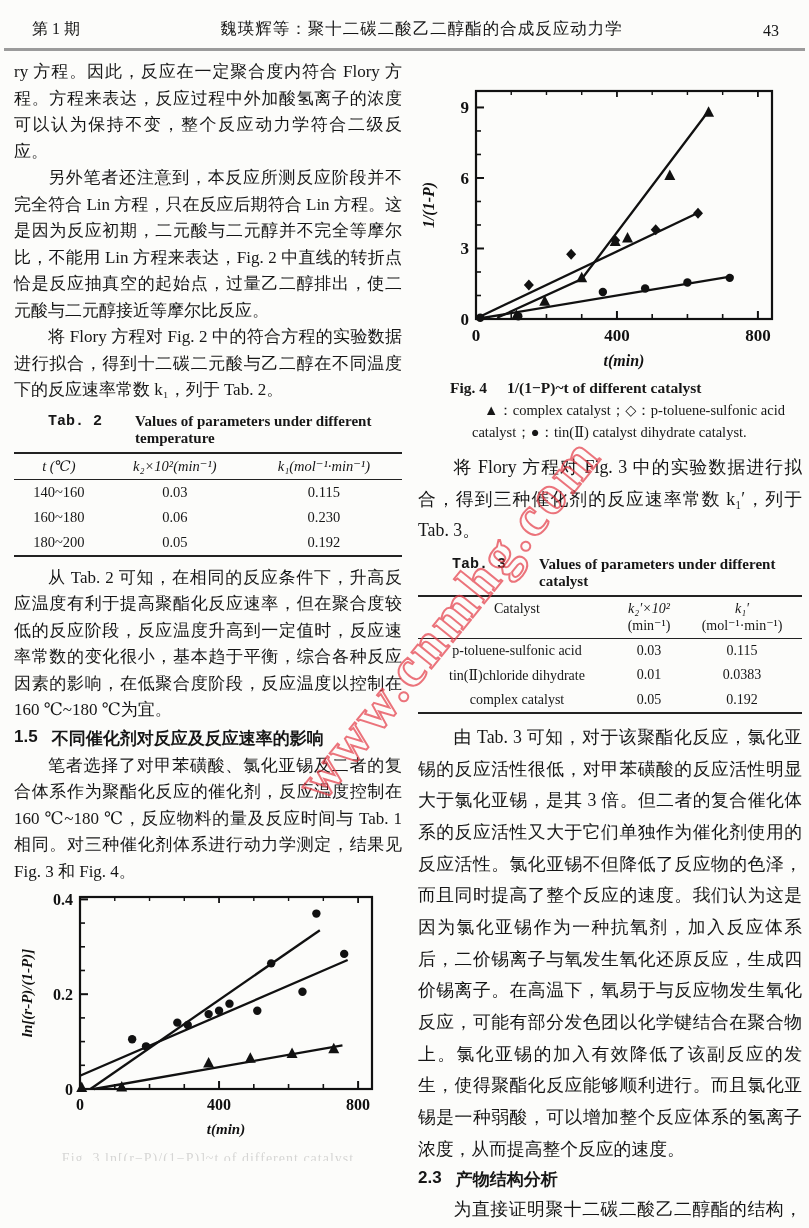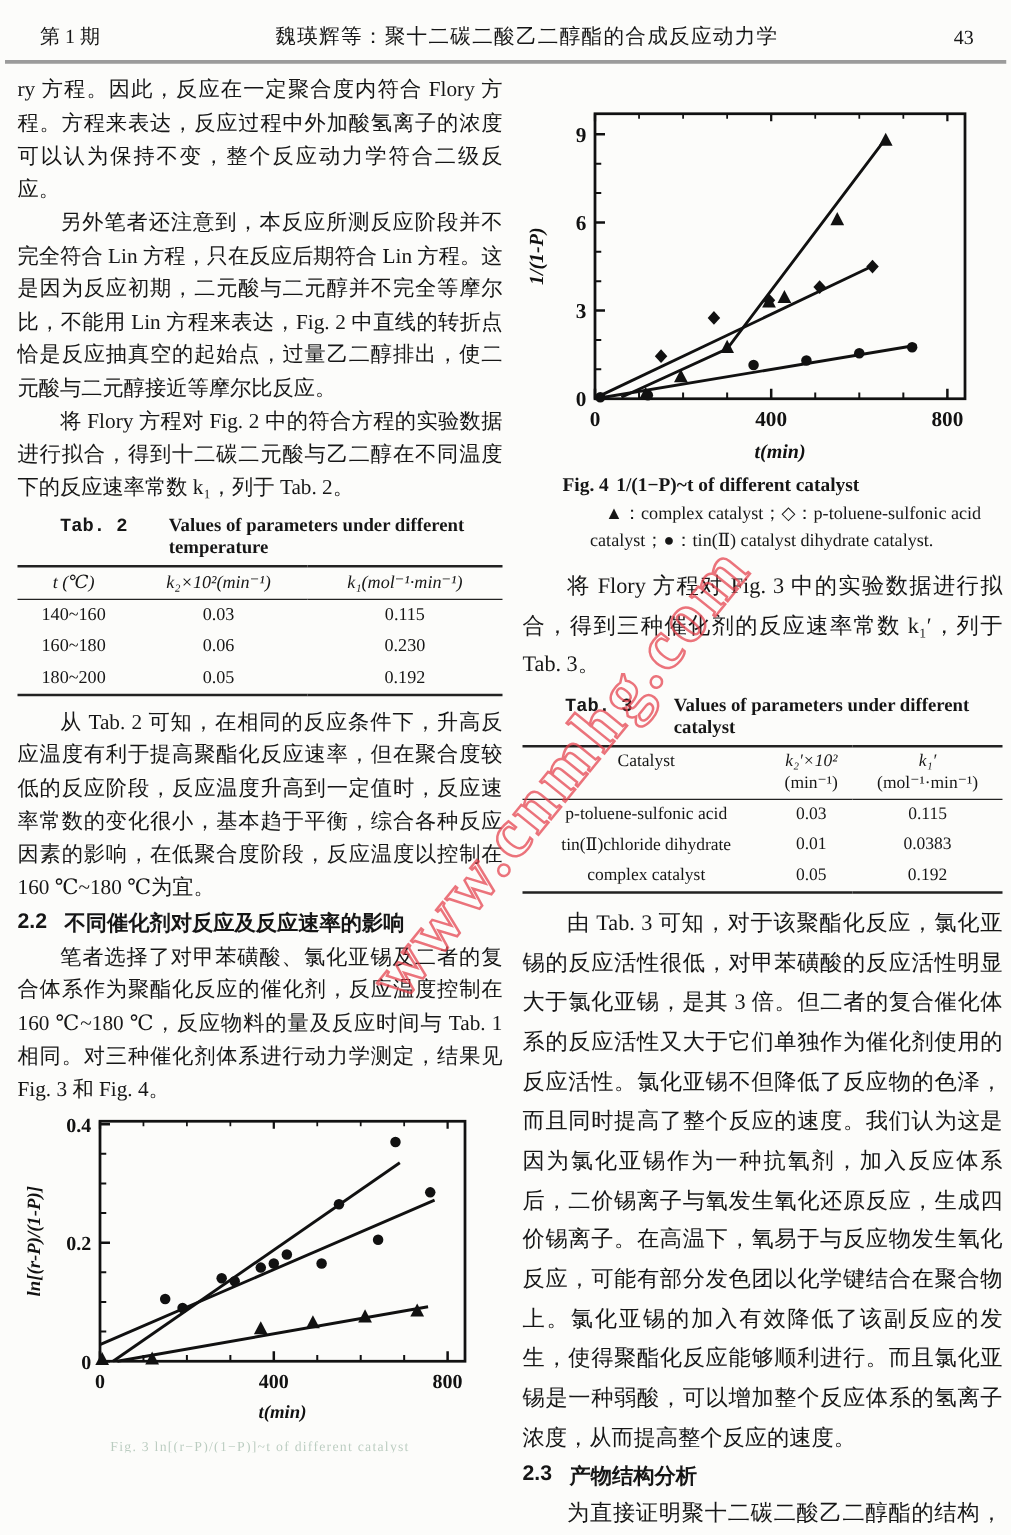--- a/index.html
+++ b/index.html
@@ -26,25 +26,25 @@
   table{border-collapse:collapse;width:100%;}
   .sci-table{border-top:2.2px solid #222;border-bottom:2.2px solid #222;margin:2px 0 8px 0;}
   .sci-table th{border-bottom:1.4px solid #222;font-weight:normal;padding:4px 2px;text-align:center;}
   .sci-table td{padding:4px 2px;text-align:center;}
   .t2{font-size:14.5px;}
   .t2 th{font-style:italic;}
   .t3{font-size:14px;}
   .t3 th.it{font-style:italic;}
   .t3 th div:nth-child(2){font-style:normal;}
   .figure{margin:2px 0 0 0;}
-  .fig-cap{font-weight:bold;font-size:15.5px;display:flex;gap:6px;margin:4px 0 2px 32px;}
+  .fig-cap{font-weight:bold;font-size:15.5px;display:flex;gap:20px;margin:4px 0 2px 32px;}
   .legend{font-size:14.5px;line-height:1.55;}
   .legend-l1{margin-left:66px;}
   .legend-l2{margin-left:54px;}
-  .ghost{height:10px;overflow:hidden;opacity:.28;color:#14532d;font-size:11px;
+  .ghost{height:10px;overflow:hidden;opacity:.28;color:#737373;font-size:14px;
     text-align:center;margin-top:8px;letter-spacing:1px;}
   .tick{font:bold 17px "Liberation Serif","DejaVu Serif",serif;fill:#111;}
   .axlabel{font:bold italic 16px "Liberation Serif","DejaVu Serif",serif;fill:#111;}
   .chart-fig3 .axlabel{font-size:15px;}
   .chart-fig3 .tick{font-size:16px;}
   .watermark{
     position:absolute;left:448px;top:618px;z-index:5;pointer-events:none;
     transform:translate(-50%,-50%) rotate(-51deg);
     font-family:"Liberation Serif","DejaVu Serif",serif;font-weight:bold;
     font-size:56px;letter-spacing:3px;white-space:nowrap;
@@ -100,21 +100,21 @@
           <tr>
             <td>180~200</td>
             <td>0.05</td>
             <td>0.192</td>
           </tr>
         </tbody>
       </table>
 
     <p class="para indent">从 Tab. 2 可知，在相同的反应条件下，升高反应温度有利于提高聚酯化反应速率，但在聚合度较低的反应阶段，反应温度升高到一定值时，反应速率常数的变化很小，基本趋于平衡，综合各种反应因素的影响，在低聚合度阶段，反应温度以控制在 160 ℃~180 ℃为宜。</p>
     <div class="sec-h">
-      <span>2.2</span>
+      <span>1.5</span>
       <span>不同催化剂对反应及反应速率的影响</span>
     </div>
     <p class="para indent">笔者选择了对甲苯磺酸、氯化亚锡及二者的复合体系作为聚酯化反应的催化剂，反应温度控制在 160 ℃~180 ℃，反应物料的量及反应时间与 Tab. 1 相同。对三种催化剂体系进行动力学测定，结果见 Fig. 3 和 Fig. 4。</p>
 
     <div class="figure">
       <svg id="fig3svg" class="chart-fig3" width="392" height="252">
           <rect x="66" y="10" width="292" height="192" fill="none" stroke="#111" stroke-width="2.2"></rect>
           <line x1="66" y1="202" x2="66" y2="194" stroke="#111" stroke-width="2"></line>
           <line x1="66" y1="10" x2="66" y2="16" stroke="#111" stroke-width="1.8"></line>
           <text x="66" y="223" text-anchor="middle" class="tick">0</text>

